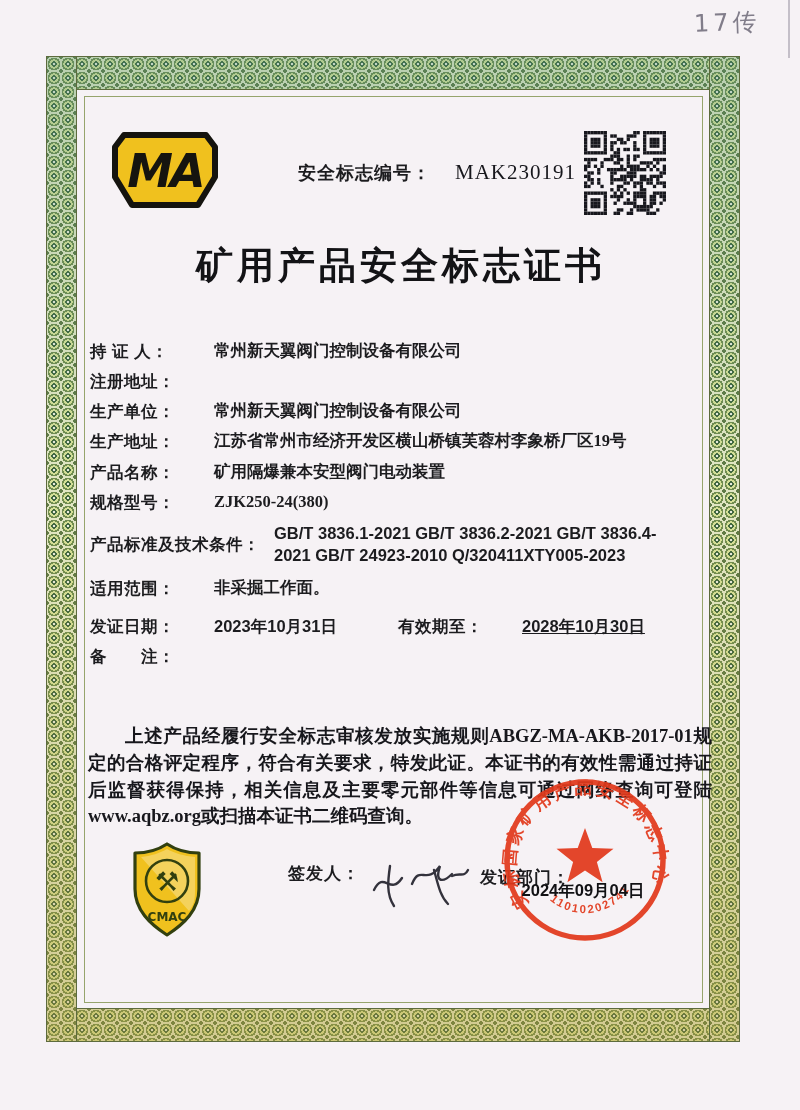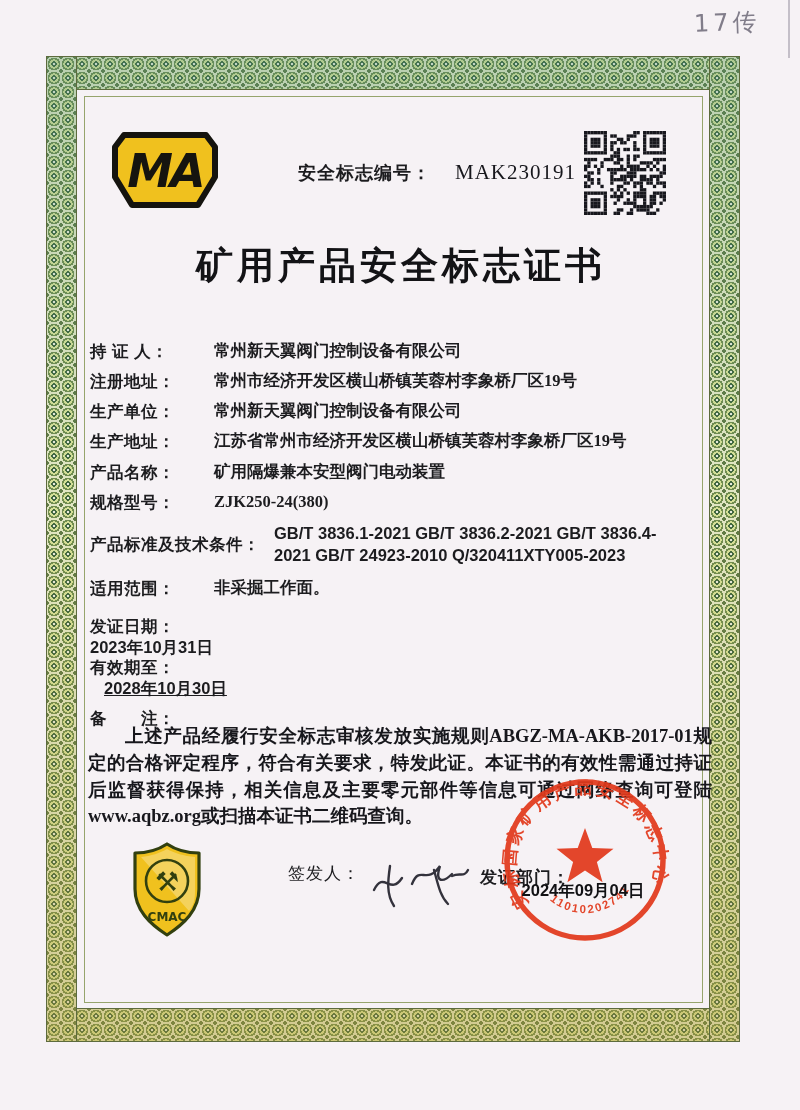--- a/index.html
+++ b/index.html
@@ -62,36 +62,36 @@
   }
   
   .fields{position:absolute;left:90px;top:341px;width:614px;font-size:16.5px;}
   .row{display:flex;align-items:flex-start;margin-bottom:9.5px;line-height:1.25;}
   .row .lbl{min-width:124px;font-weight:bold;white-space:nowrap;letter-spacing:.5px;}
   .row .val{flex:1;font-weight:bold;font-family:"Liberation Serif", serif;overflow-wrap:anywhere;}
   .row.std{margin-top:6px;}
   .row.std .lbl{min-width:0;margin-right:14px;align-self:center;}
   .row.std .val{font-family:"Liberation Sans", sans-serif;max-width:402px;line-height:1.35;}
   .row.scope{margin-top:12px;}
-  .row.dates{margin-top:17px;flex-direction:column;}
+  .row.dates{margin-top:17px;}
   .row.dates .val{max-width:184px;min-width:184px;font-family:"Liberation Sans", sans-serif;}
   .row.dates .lbl2{font-weight:bold;min-width:110px;white-space:nowrap;letter-spacing:.5px;}
   .row.dates .val2{font-weight:bold;font-family:"Liberation Sans", sans-serif;margin-left:14px;text-decoration:underline;}
   .row.remark{}
   
   .statement{
     position:absolute;left:88px;top:723px;width:624px;
     font-family:"Liberation Serif", serif;
     font-size:18.5px;font-weight:bold;line-height:1.45;color:#17171c;
     text-indent:2em;text-align:justify;
   }
   
   .cmac-badge{position:absolute;left:131px;top:841px;}
   .sign-row{position:absolute;left:288px;top:856px;display:flex;align-items:flex-start;}
-  .sign-row .lbl{font-size:17px;font-weight:normal;white-space:nowrap;margin-top:6px;letter-spacing:1px;}
+  .sign-row .lbl{font-size:17px;font-weight:bold;white-space:nowrap;margin-top:6px;letter-spacing:1px;}
   .signature{margin:0 8px;}
   .issuer-lbl{font-size:17px;font-weight:bold;white-space:nowrap;margin-top:10px;letter-spacing:1px;}
   
   .seal{position:absolute;left:490px;top:768px;width:190px;height:198px;}
   .seal svg{display:block;}
 </style>
 </head>
 <body>
 
 <div class="strip h strip-top"></div>
@@ -429,21 +429,20 @@
 
 <div class="title">矿用产品安全标志证书</div>
 
 <div class="fields">
   <div class="row">
     <span class="lbl">持 证 人：</span>
     <span class="val">常州新天翼阀门控制设备有限公司</span>
   </div>
   <div class="row">
     <span class="lbl">注册地址：</span>
-    <span class="val">常州市经济开发区横山桥镇芙蓉村李象桥厂区19号</span>
   </div>
   <div class="row">
     <span class="lbl">生产单位：</span>
     <span class="val">常州新天翼阀门控制设备有限公司</span>
   </div>
   <div class="row">
     <span class="lbl">生产地址：</span>
     <span class="val">江苏省常州市经济开发区横山桥镇芙蓉村李象桥厂区19号</span>
   </div>
   <div class="row">

